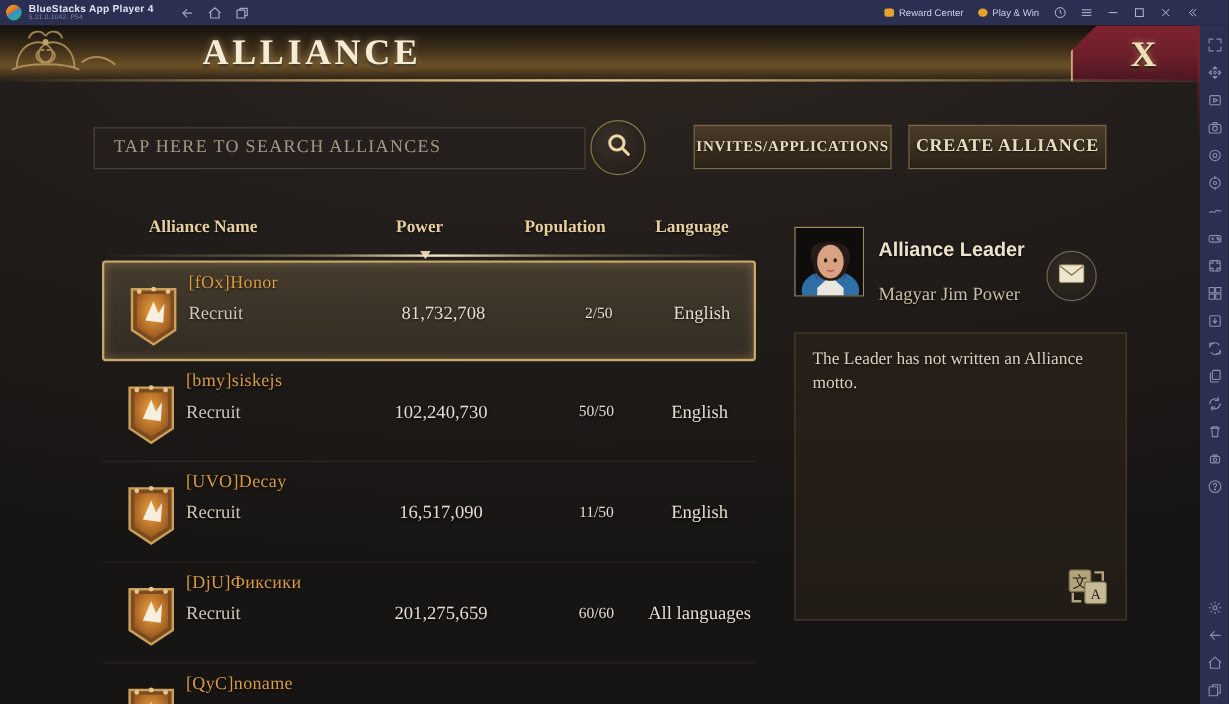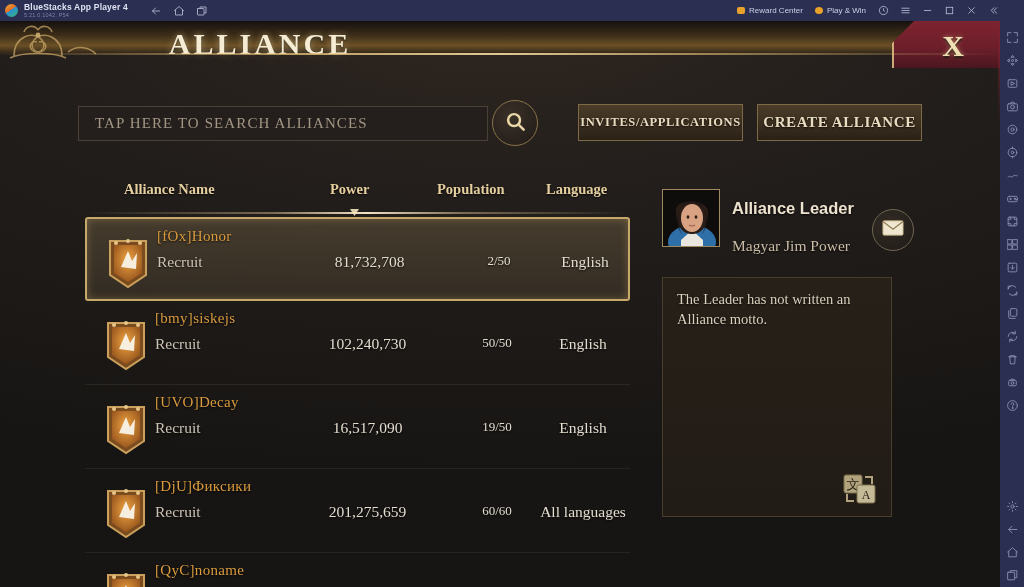--- a/index.html
+++ b/index.html
@@ -46,21 +46,21 @@
   
   .game {
     position: absolute; top: 21px; left: 0; width: 1000px; height: 566px;
     background:
       radial-gradient(120% 80% at 50% 0%, #2e2620 0%, #211d1b 45%, #171513 100%);
     overflow: hidden;
   }
 
   
   .gheader {
-    position: absolute; top: 0; left: 0; width: 1000px; height: 34px;
+    position: absolute; top: 0; left: 0; width: 1000px; height: 47px;
     background: linear-gradient(180deg,#151110 0%,#3a2c18 40%,#6b5026 72%,#2a2118 98%);
   }
   .gheader:after {
     content:""; position:absolute; left:0; bottom:0; width:100%; height:2px;
     background: linear-gradient(90deg, rgba(220,180,100,0) 0%, rgba(233,198,125,.75) 30%, rgba(245,218,160,.9) 50%, rgba(233,198,125,.6) 70%, rgba(220,180,100,0) 100%);
   }
   .ornament {
     position: absolute; left: 4px; top: 1px; width: 120px; height: 45px;
     opacity: .85;
   }
@@ -210,21 +210,21 @@
     text-shadow: 0 1px 2px rgba(0,0,0,.85);
   }
   .mailbtn {
     position: absolute; left: 222px; top: 38px; width: 42px; height: 42px;
     border-radius: 50%; border: 1px solid #6f6551;
     background: radial-gradient(circle at 40% 35%, #332c25 0%, #221d19 85%);
     display: flex; align-items: center; justify-content: center;
   }
   .mailbtn svg { width: 22px; height: 16px; }
   .mottobox {
-    position: absolute; left: 12px; top: 106px; width: 230px; height: 240px;
+    position: absolute; left: 12px; top: 106px; width: 277px; height: 240px;
     background: linear-gradient(180deg,#272019 0%,#221c16 100%);
     border: 1px solid rgba(140,120,85,.35);
     padding: 12px 14px;
   }
   .motto {
     font-size: 14.5px; color: #d9d0bd; line-height: 1.35;
     text-shadow: 0 1px 2px rgba(0,0,0,.8);
   }
   .translate {
     position: absolute; right: 12px; bottom: 10px; width: 38px; height: 34px;
@@ -456,21 +456,21 @@
               </defs>
   <path d="M16 30 L23 14 L27 24 L32 16 L31 32 Z" fill="#f6efe0"></path>
   <circle cx="11" cy="6" r="2" fill="#e6c789"></circle>
   <circle cx="23" cy="4" r="2" fill="#e6c789"></circle>
   <circle cx="35" cy="6" r="2" fill="#e6c789"></circle>
 </svg>
           </div>
           <div class="aname">[UVO]Decay</div>
           <div class="arole">Recruit</div>
           <div class="apower">16,517,090</div>
-          <div class="apop">19/50</div>
+          <div class="apop">11/50</div>
           <div class="alang">English</div>
         </div>
         <div class="row">
           <div class="crest">
 <svg viewBox="0 0 46 52">
   <path d="M5 4 L41 4 L41 38 L23 50 L5 38 Z" fill="#7a4b1e" stroke="#caa05c" stroke-width="2"></path>
   <path d="M9 8 L37 8 L37 36 L23 45 L9 36 Z" fill="url(#cg)"></path>
   <defs>
                 <radialGradient id="cg" cx="50%" cy="40%" r="70%">
     <stop offset="0%" stop-color="#f0a542"></stop>

